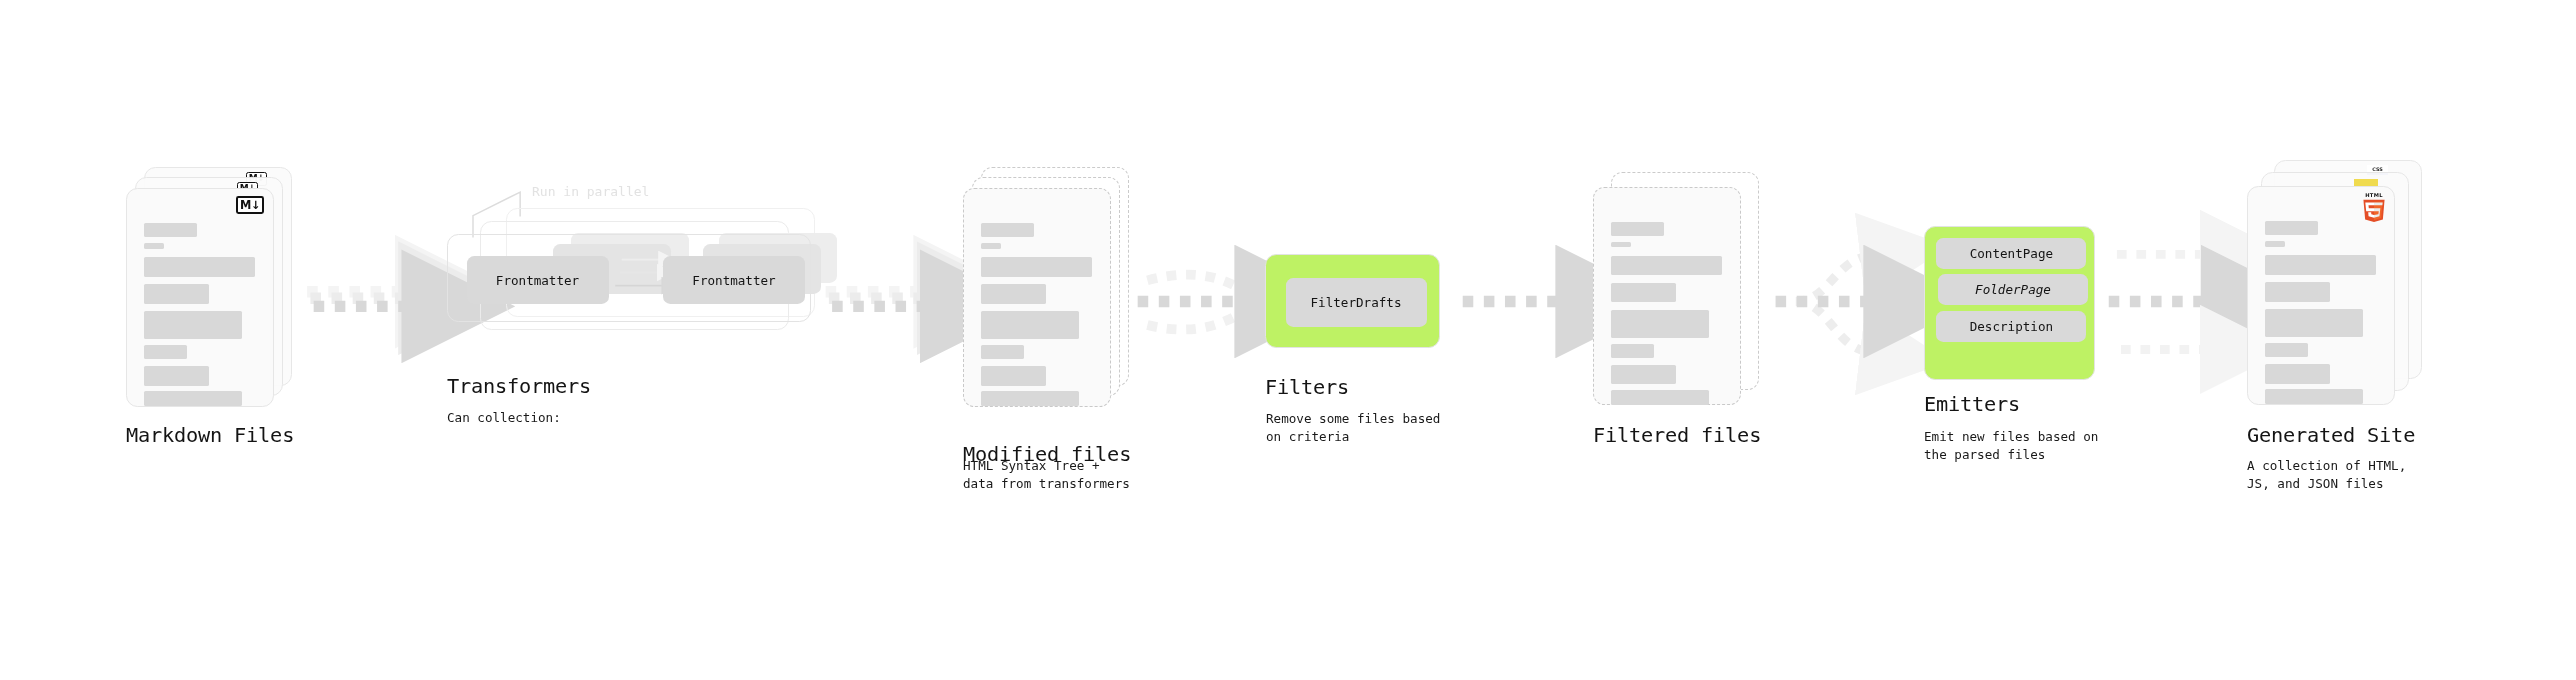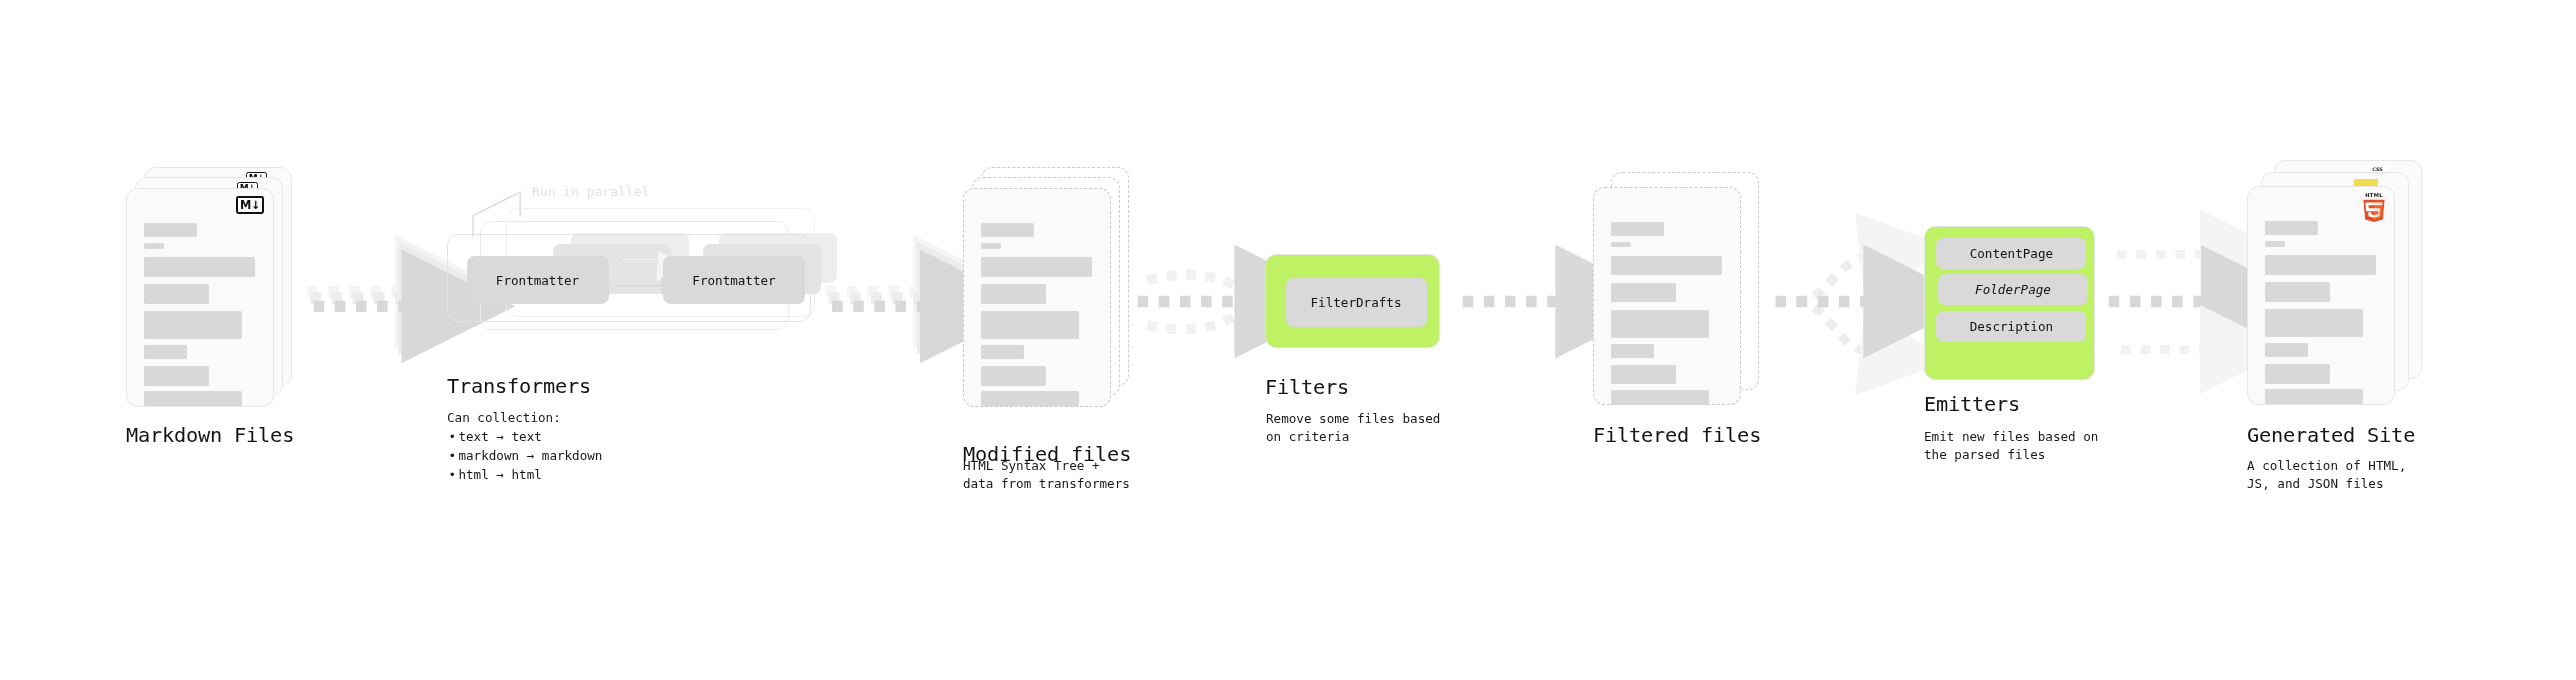--- a/index.html
+++ b/index.html
@@ -242,27 +242,20 @@
     </svg>
 
     <div class="group-box" style="left:0px; top:47px; width:364px; height:88px; background:transparent;"></div>
 
     <div class="chip" style="left:19.5px; top:69px; width:142px; height:48px;">Frontmatter</div>
     <div class="chip" style="left:216px; top:69px; width:142px; height:48px;">Frontmatter</div>
   </div>
 
   <div class="title" style="left:447px; top:374px;">Transformers</div>
   <div class="desc" style="left:447px; top:409px;">Can collection:</div>
-  <div class="bullets" style="left:447px; top:428px;">
-    <ul>
-      <li>text → text</li>
-      <li>markdown → markdown</li>
-      <li>html → html</li>
-    </ul>
-  </div>
 
   <div class="node" style="left:963px; top:167px;">
     <div class="doc-stack" style="width:187px; height:252px;">
       <div class="doc dashed back2" style="left:18px; top:0px; width:148px; height:219px;"></div>
       <div class="doc dashed back1" style="left:9px; top:9.8px; width:148px; height:219px;"></div>
       <div class="doc dashed" style="left:0px; top:21px; width:148px; height:219px; background:#fafafa;">
         <div class="skel" style="left:17px; top:34px; width:53px; height:14px;"></div>
         <div class="skel" style="left:17px; top:54px; width:19.5px; height:5.7px;"></div>
         <div class="skel" style="left:17px; top:68px; width:111px; height:19.5px;"></div>
         <div class="skel" style="left:17px; top:95px; width:65px; height:19.5px;"></div>

